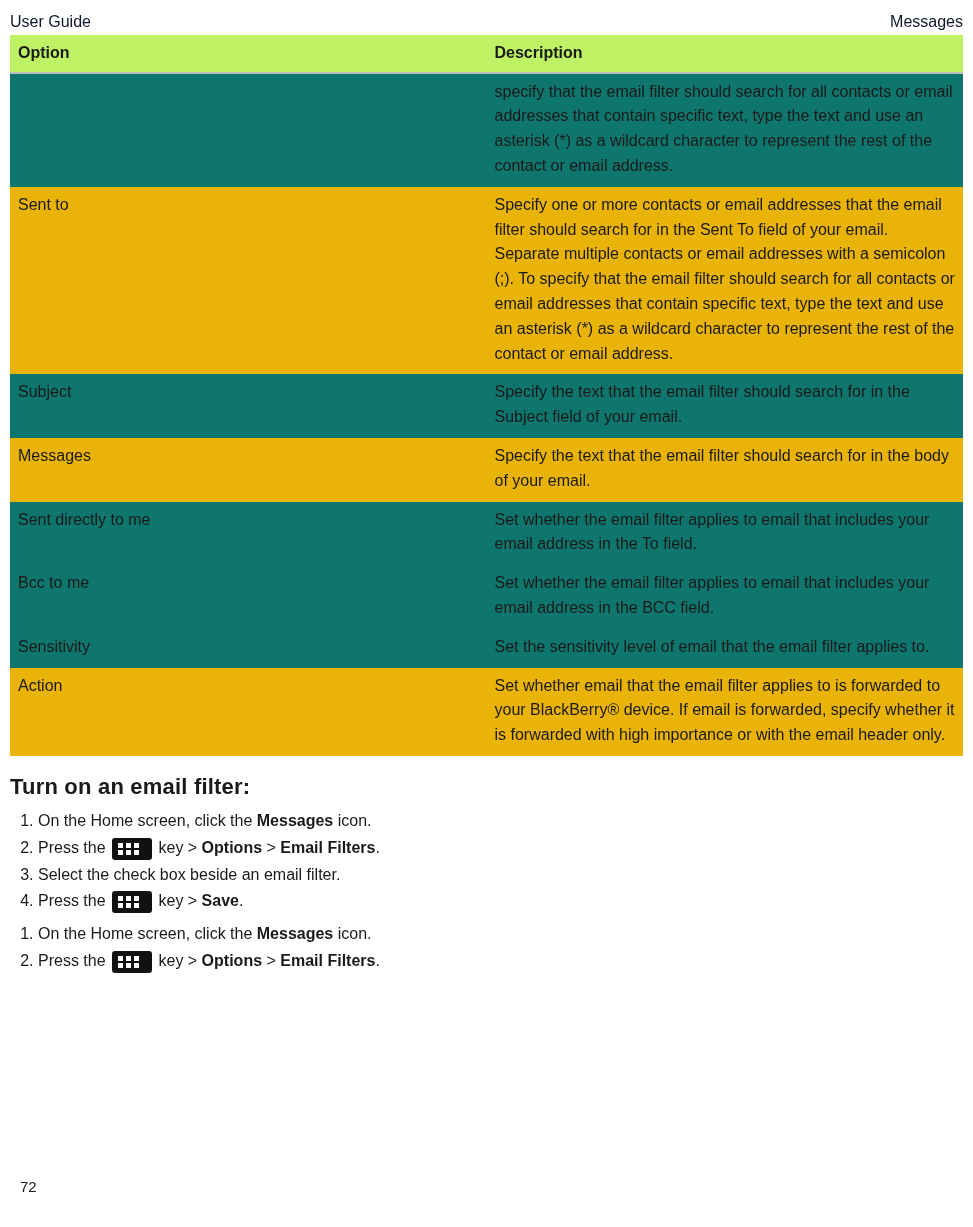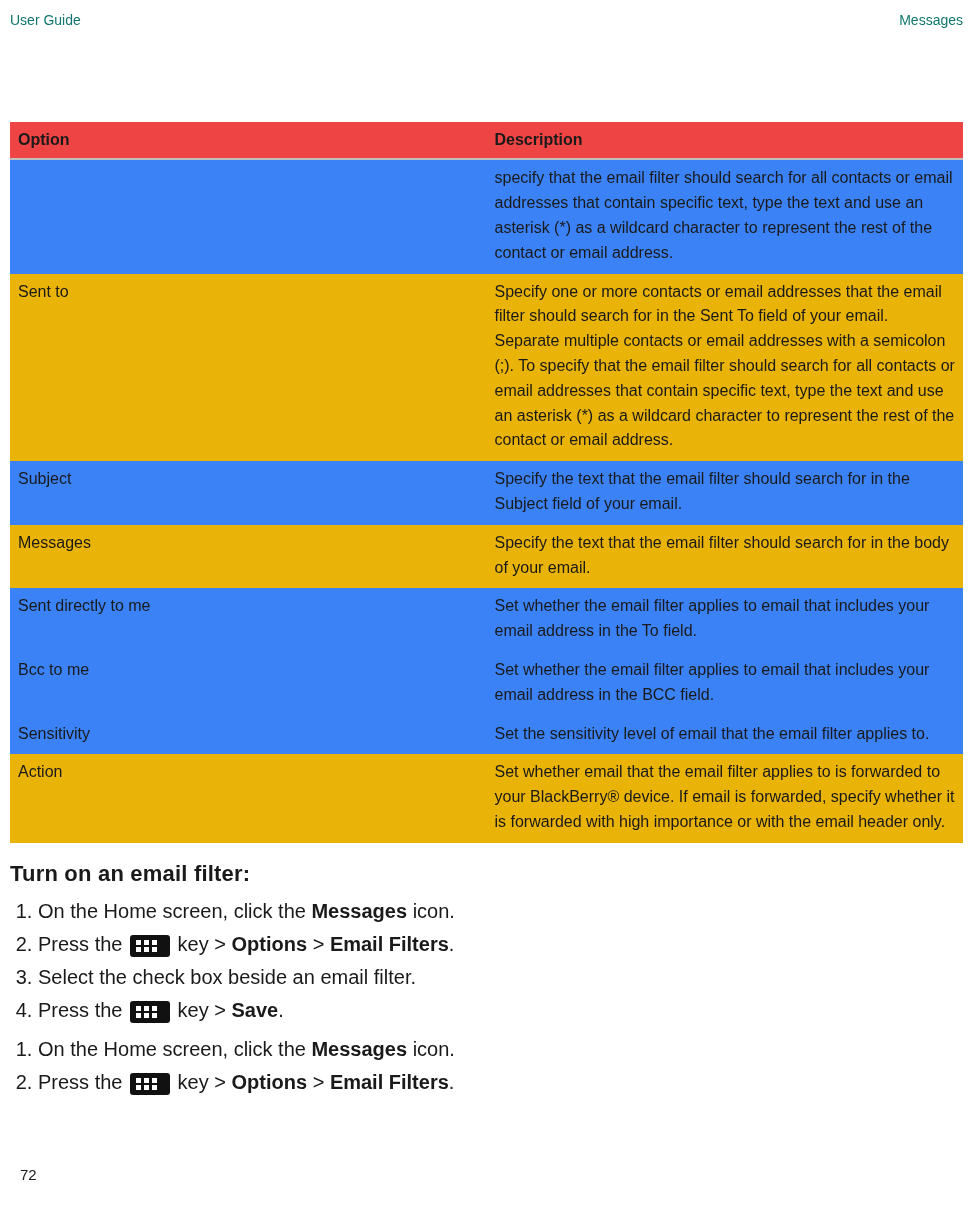--- a/index.html
+++ b/index.html
@@ -8,59 +8,58 @@
       margin: 0;
       padding: 10px 10px 20px 10px;
       width: 973px;
       color: #1a1a1a;
       font-size: 16px;
       line-height: 1.55;
     }
     .header-row {
       display: flex;
       justify-content: space-between;
-      font-size: 14px;
-      color: #0f766e;
-      margin-bottom: 90px;
+      font-size: 16px;
+      color: #0f172a;
     }
     table {
       width: 100%;
       border-collapse: collapse;
       table-layout: fixed;
     }
     th {
       text-align: left;
       font-weight: 600;
-      background: #ef4444;
+      background: #bef264;
       padding: 6px 8px;
       border-bottom: 2px solid #bfbfbf;
       font-size: 16px;
     }
     td {
       vertical-align: top;
       padding: 6px 8px 8px 8px;
       font-size: 16px;
     }
-    tr.shade-light td { background: #3b82f6; margin-top: 45px; }
+    tr.shade-light td { background: #0f766e; margin-top: 45px; }
     tr.shade-dark td { background: #eab308; }
     col.col-option { width: 50%; }
     col.col-desc { width: 50%; }
     h3.section {
       font-size: 22px;
       font-weight: 700;
       margin: 14px 0 4px 0;
       letter-spacing: 0.2px;
     }
     ol {
       margin: 2px 0 6px 0;
       padding-left: 28px;
     }
     ol li {
       padding: 1px 0;
-      font-size: 20px;
+      font-size: 16px;
     }
     .bb-key {
       display: inline-block;
       vertical-align: middle;
       width: 40px;
       height: 22px;
       background: #111;
       border-radius: 3px;
       position: relative;
       margin: 0 2px;
@@ -70,21 +69,21 @@
       position: absolute;
       left: 6px; top: 5px;
       width: 5px; height: 5px;
       background: #fff;
       box-shadow: 8px 0 0 #fff, 16px 0 0 #fff, 0 7px 0 #fff, 8px 7px 0 #fff, 16px 7px 0 #fff;
     }
     .strong { font-weight: 700; }
     .page-number {
       position: absolute;
       left: 10px;
-      bottom: 24px;
+      bottom: 12px;
       font-size: 15px;
     }
     .page-wrap { position: relative; min-height: 1200px; }
   </style>
 </head>
 <body>
 <div class="page-wrap">
 
 <div class="header-row">
   <span>User Guide</span>

